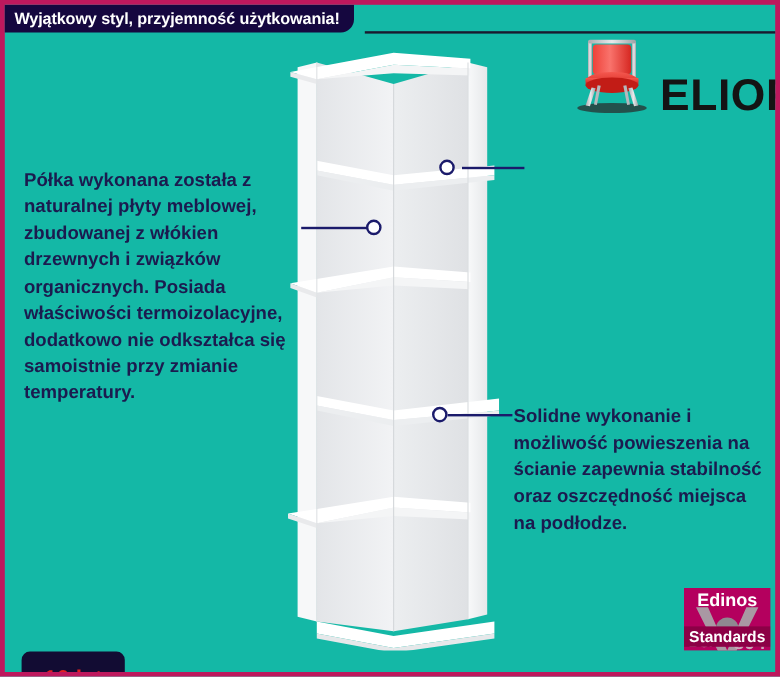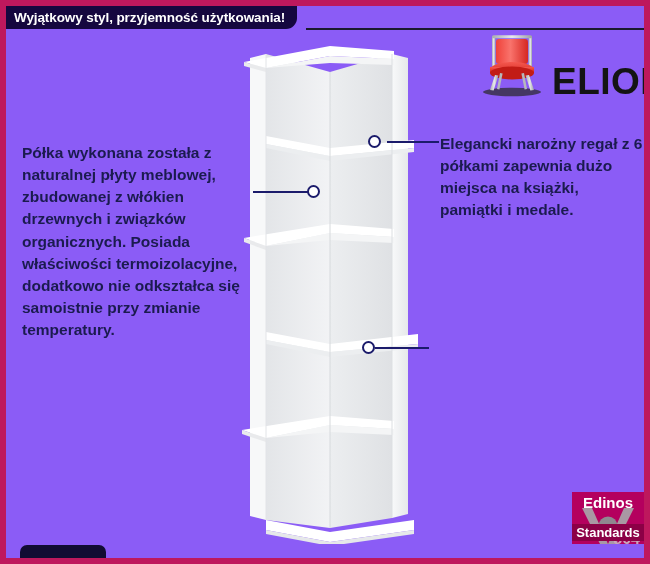--- a/index.html
+++ b/index.html
@@ -4,22 +4,22 @@
 <style>
   html, body {
     margin: 0;
     padding: 0;
     background: #ffffff;
   }
   .page {
     position: relative;
     width: 650px;
     height: 564px;
-    background: #8b5cf6;
-    border: 6px solid #be185d;
+    background: #14b8a6;
+    border: 4px solid #be185d;
     box-sizing: border-box;
     overflow: hidden;
     font-family: "Liberation Sans", sans-serif;
   }
 
   
   .header-banner {
     position: absolute;
     left: -10px;
     top: 0px;
@@ -331,21 +331,21 @@
   <div class="leader" style="left:381px; top:135px; width:52px;"></div>
   <div class="marker" style="left:362px; top:129px;"></div>
 
   <div class="leader" style="left:247px; top:185px; width:56px;"></div>
   <div class="marker" style="left:301px; top:179px;"></div>
 
   <div class="leader" style="left:369px; top:341px; width:54px;"></div>
   <div class="marker" style="left:356px; top:335px;"></div>
 
   <div class="infotext txt-left">Półka wykonana została z naturalnej płyty meblowej, zbudowanej z włókien drzewnych i związków organicznych. Posiada właściwości termoizolacyjne, dodatkowo nie odkształca się samoistnie przy zmianie temperatury.</div>
-  <div class="infotext txt-right-top">Elegancki narożny regał z 6 półkami zapewnia dużo miejsca na książki, pamiątki i medale.</div>
+  <div class="infotext txt-right-bottom">Solidne wykonanie i możliwość powieszenia na ścianie zapewnia stabilność oraz oszczędność miejsca na podłodze.</div>
 
   <div class="warranty">
     <span class="w1">10 lat</span>
   </div>
 
   <div class="edinos">
     <span class="e-check">
       <svg width="72" height="46" viewBox="0 0 72 46" xmlns="http://www.w3.org/2000/svg">
         <polygon points="10,2 20,2 36,38 52,2 62,2 40,46 32,46" fill="#a9a0a6" opacity="0.95"></polygon>
         <circle cx="36" cy="20" r="9.5" fill="#8f8890"></circle>

